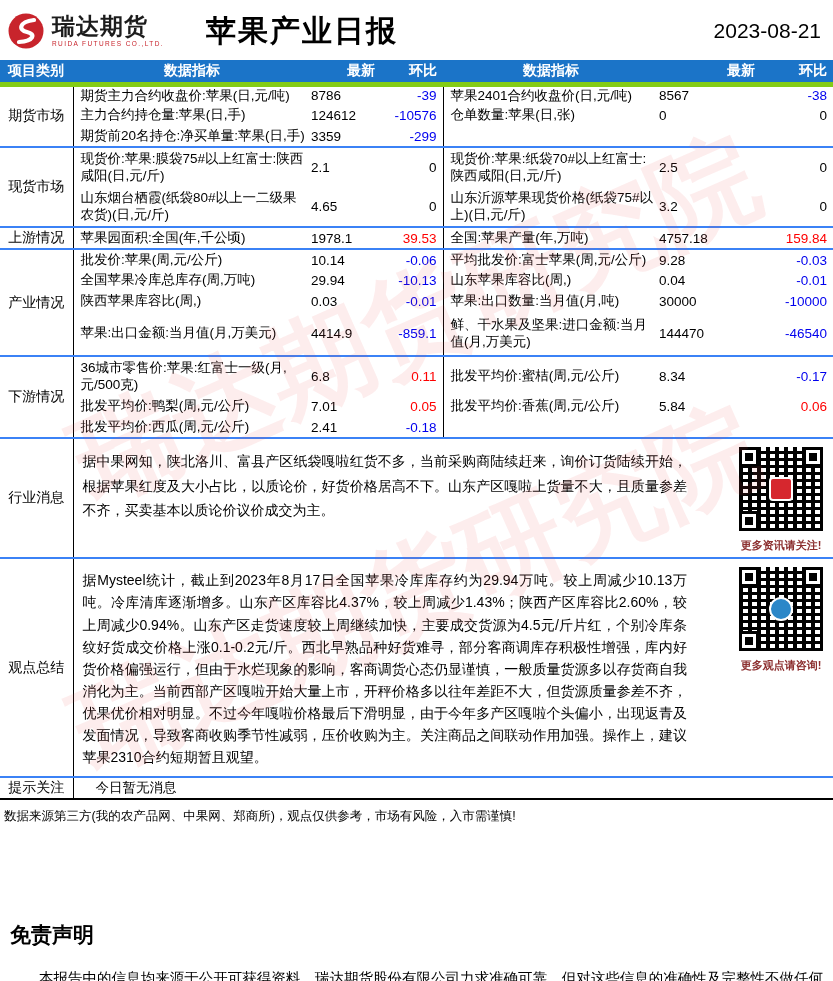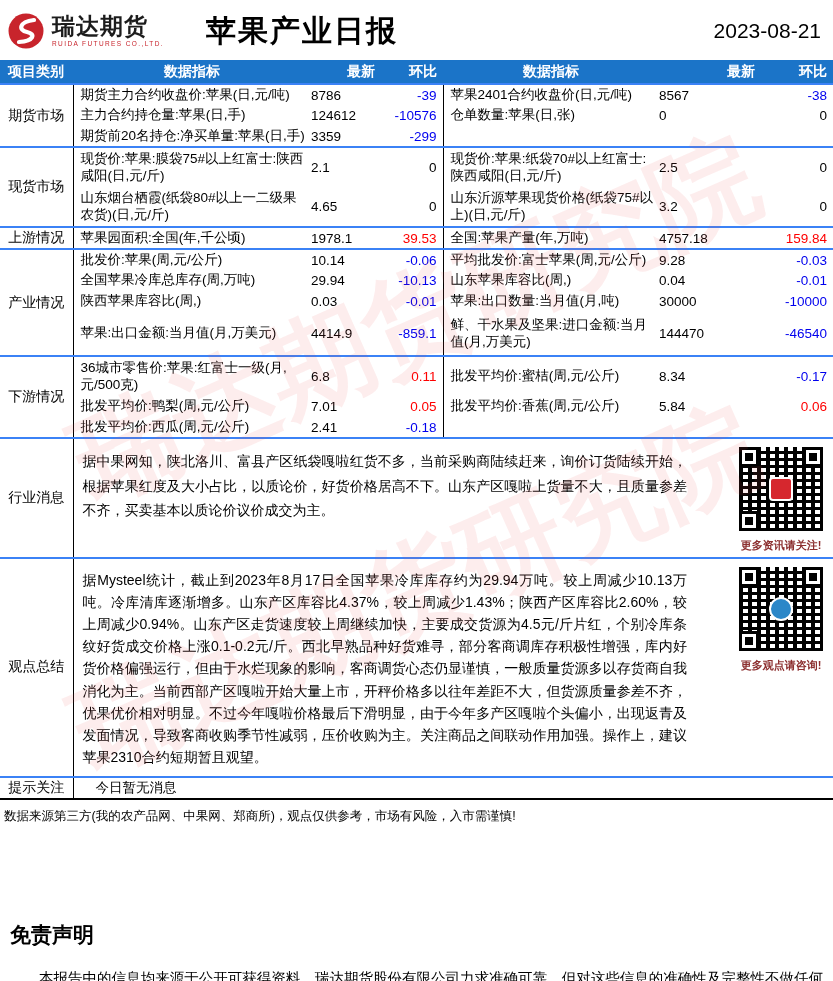--- a/index.html
+++ b/index.html
@@ -17,21 +17,21 @@
   .report-date { text-align:right; font-size:21px; padding-right:6px; }
   .analyst-line { font-size:12.5px; padding:3px 4px 5px 4px; border-bottom:3px solid #161616; }
 
   
   .wm { position:absolute; left:0; width:833px; text-align:center; font-size:105px; font-weight:bold;
         color:rgba(235,80,80,0.10); transform:rotate(-24deg); pointer-events:none; z-index:3; white-space:nowrap; }
   .wm1 { top:250px; } .wm2 { top:520px; }
 
   
   table.rpt { width:833px; border-collapse:collapse; table-layout:fixed; margin-top:4px; font-size:13.5px; }
-  tr.head th { background:#1b74c8; color:#fff; font-weight:bold; font-size:14px; height:24px; border-bottom:1px solid #84cc16; }
+  tr.head th { background:#1b74c8; color:#fff; font-weight:bold; font-size:14px; height:24px; border-bottom:5px solid #84cc16; }
   th.c-cat  { text-align:left; padding-left:8px; }
   th.c-ind  { text-align:center;margin-top:12px; }
   th.c-val  { text-align:right; padding-right:16px; }
   th.c-chg  { text-align:right; padding-right:6px; }
   td { vertical-align:middle; }
   td.cat { text-align:center; border-right:1px solid #000; font-size:14px; }
   td.lab { text-align:left; padding:1px 4px 1px 7px; line-height:1.25; }
   td.rb  { border-left:1px solid #000; }
   td.val { text-align:left; padding-right:16px; }
   td.chg { text-align:right; padding-right:6px; }

